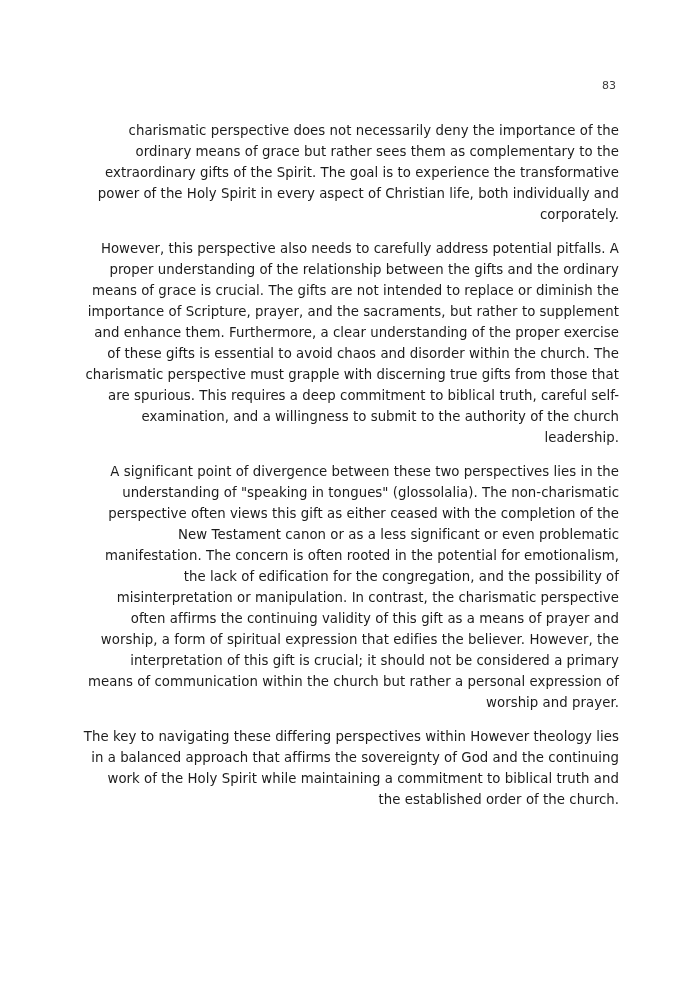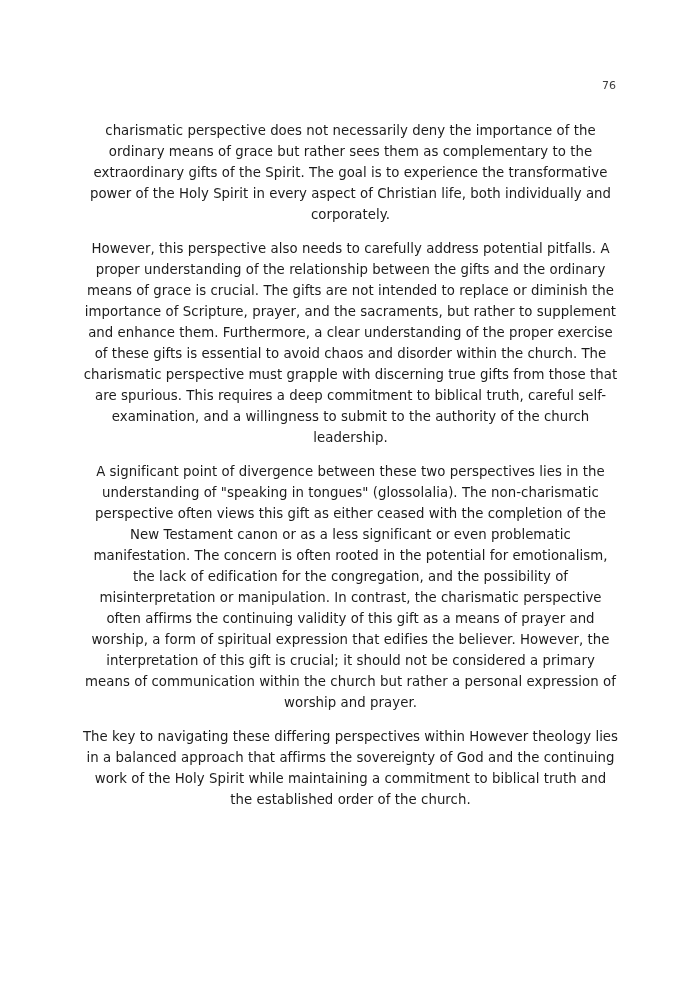--- a/index.html
+++ b/index.html
@@ -29,28 +29,28 @@
       position: absolute;
       top: 120px;
       left: 82px;
       width: 537px;
     }
     .content p {
       margin: 0 0 13px 0;
       font-size: 13.3px;
       line-height: 21px;
       letter-spacing: 0.05px;
-      text-align: center;
+      text-align: right;
       color: #1c1c1c;
     }
   </style>
 </head>
 <body>
 
 <div class="page">
-  <div class="page-number">76</div>
+  <div class="page-number">83</div>
   <div class="content">
     <p>charismatic perspective does not necessarily deny the importance of the ordinary means of grace but rather sees them as complementary to the extraordinary gifts of the Spirit. The goal is to experience the transformative power of the Holy Spirit in every aspect of Christian life, both individually and corporately.</p>
     <p>However, this perspective also needs to carefully address potential pitfalls. A proper understanding of the relationship between the gifts and the ordinary means of grace is crucial. The gifts are not intended to replace or diminish the importance of Scripture, prayer, and the sacraments, but rather to supplement and enhance them. Furthermore, a clear understanding of the proper exercise of these gifts is essential to avoid chaos and disorder within the church. The charismatic perspective must grapple with discerning true gifts from those that are spurious. This requires a deep commitment to biblical truth, careful self-examination, and a willingness to submit to the authority of the church leadership.</p>
     <p>A significant point of divergence between these two perspectives lies in the understanding of "speaking in tongues" (glossolalia). The non-charismatic perspective often views this gift as either ceased with the completion of the New Testament canon or as a less significant or even problematic manifestation. The concern is often rooted in the potential for emotionalism, the lack of edification for the congregation, and the possibility of misinterpretation or manipulation. In contrast, the charismatic perspective often affirms the continuing validity of this gift as a means of prayer and worship, a form of spiritual expression that edifies the believer. However, the interpretation of this gift is crucial; it should not be considered a primary means of communication within the church but rather a personal expression of worship and prayer.</p>
     <p>The key to navigating these differing perspectives within However theology lies in a balanced approach that affirms the sovereignty of God and the continuing work of the Holy Spirit while maintaining a commitment to biblical truth and the established order of the church.</p>
   </div>
 </div>
 
 </body></html>

